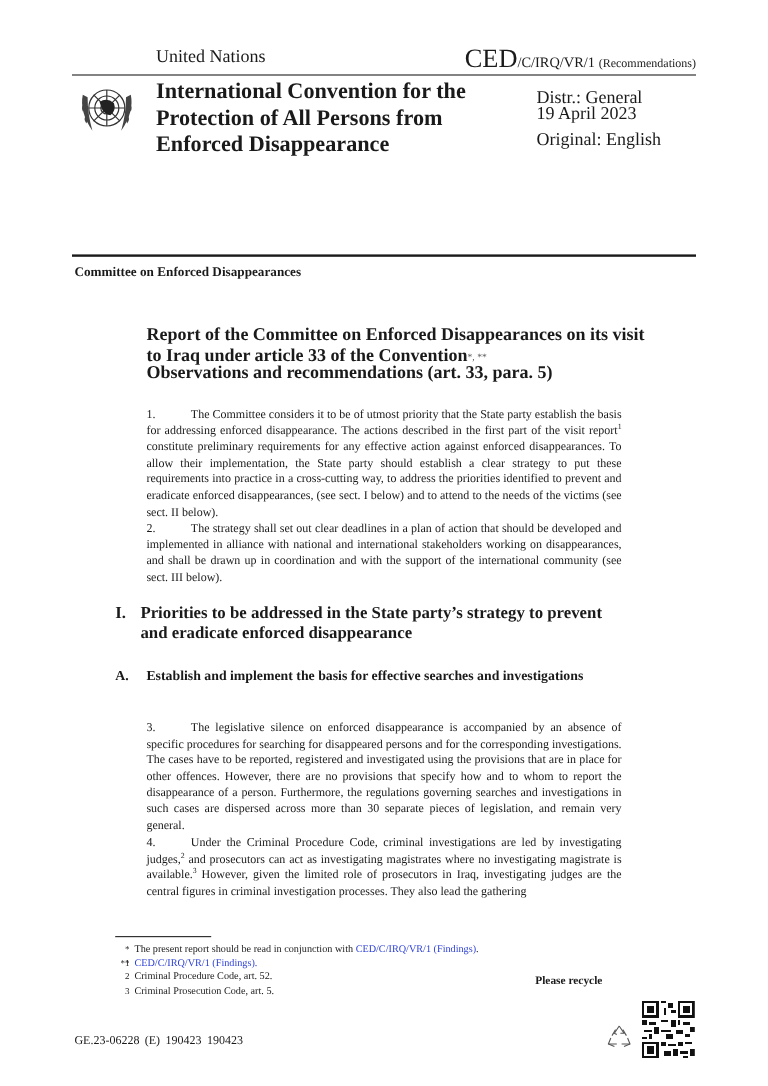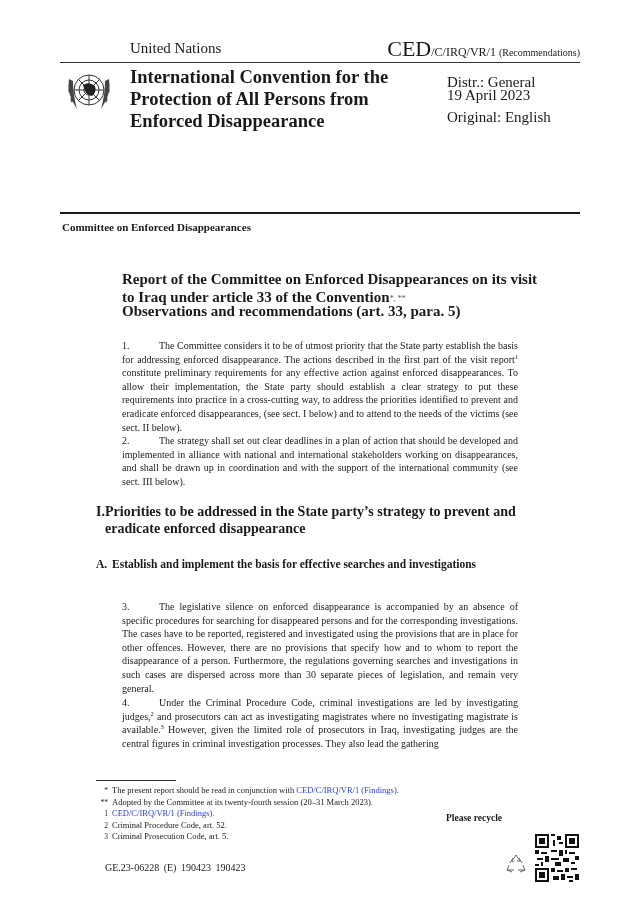--- a/index.html
+++ b/index.html
@@ -17,30 +17,30 @@
   .rule-mid { left: 60px; top: 212px; width: 520px; height: 2px; background: #1a1a1a; }
   .committee { left: 62px; top: 221px; font-size: 11px; font-weight: bold; text-align: center; }
   .report-title { left: 122px; top: 254px; width: 420px; font-size: 15px; font-weight: bold; line-height: 18px; margin-top: 16px; }
   .report-title .sup { font-size: 8px; font-weight: normal; vertical-align: 1px; color: #555; }
   .obs-title { left: 122px; top: 303px; font-size: 15px; font-weight: bold; }
   .para { left: 122px; width: 396px; font-size: 10px; line-height: 13.6px; text-align: justify; }
   .para .num { display: inline-block; width: 37px; }
   .para sup { font-size: 6.5px; line-height: 0; }
   .sec-head { left: 96px; top: 503px; width: 430px; font-size: 14px; font-weight: bold; line-height: 17px; }
   .sec-head .roman { position: absolute; left: 0; top: 0; }
-  .sec-head .text { margin-left: 9px; display: block; }
+  .sec-head .text { margin-left: 21px; display: block; }
   .sub-head { left: 96px; top: 557px; width: 420px; font-size: 11.5px; font-weight: bold; line-height: 14px; }
   .sub-head .letter { position: absolute; left: 0; top: 0; }
-  .sub-head .text { margin-left: 16px; display: block; }
+  .sub-head .text { margin-left: 26px; display: block; }
   .fn-rule { left: 96px; top: 780px; width: 80px; height: 1px; background: #333; }
   .footnotes { left: 88px; top: 785px; font-size: 8.5px; line-height: 11.6px; }
   .fn-row { position: relative; padding-left: 24px; white-space: nowrap; }
   .fn-mark { position: absolute; right: calc(100% - 20px); top: 0; font-size: 7.5px; }
   .link { color: #2b3fd6; }
-  .job { left: 62px; top: 862px; font-size: 10px; word-spacing: 2px; margin-left: 43px; }
+  .job { left: 62px; top: 862px; font-size: 10px; word-spacing: 2px; }
   .recycle { left: 446px; top: 813px; font-size: 9.5px; font-weight: bold; }
   .recycle-icon { left: 505px; top: 853px; width: 22px; height: 22px; }
   .qr { left: 535px; top: 834px; width: 44px; height: 48px; }
 </style>
 </head>
 <body>
 
 <div class="abs un-label">United Nations</div>
 
 <div class="abs symbol">
@@ -119,21 +119,20 @@
 
 <div class="abs fn-rule"></div>
 
 <div class="abs footnotes">
   <div class="fn-row">
     <span class="fn-mark">*</span>
     <span>The present report should be read in conjunction with </span><span class="link">CED/C/IRQ/VR/1 (Findings)</span><span>.</span>
   </div>
   <div class="fn-row">
     <span class="fn-mark">**</span>
-    <span>Adopted by the Committee at its twenty-fourth session (20–31 March 2023).</span>
   </div>
   <div class="fn-row">
     <span class="fn-mark">1</span>
     <span class="link">CED/C/IRQ/VR/1 (Findings)</span><span class="link">.</span>
   </div>
   <div class="fn-row">
     <span class="fn-mark">2</span>
     <span>Criminal Procedure Code, art. 52.</span>
   </div>
   <div class="fn-row">

